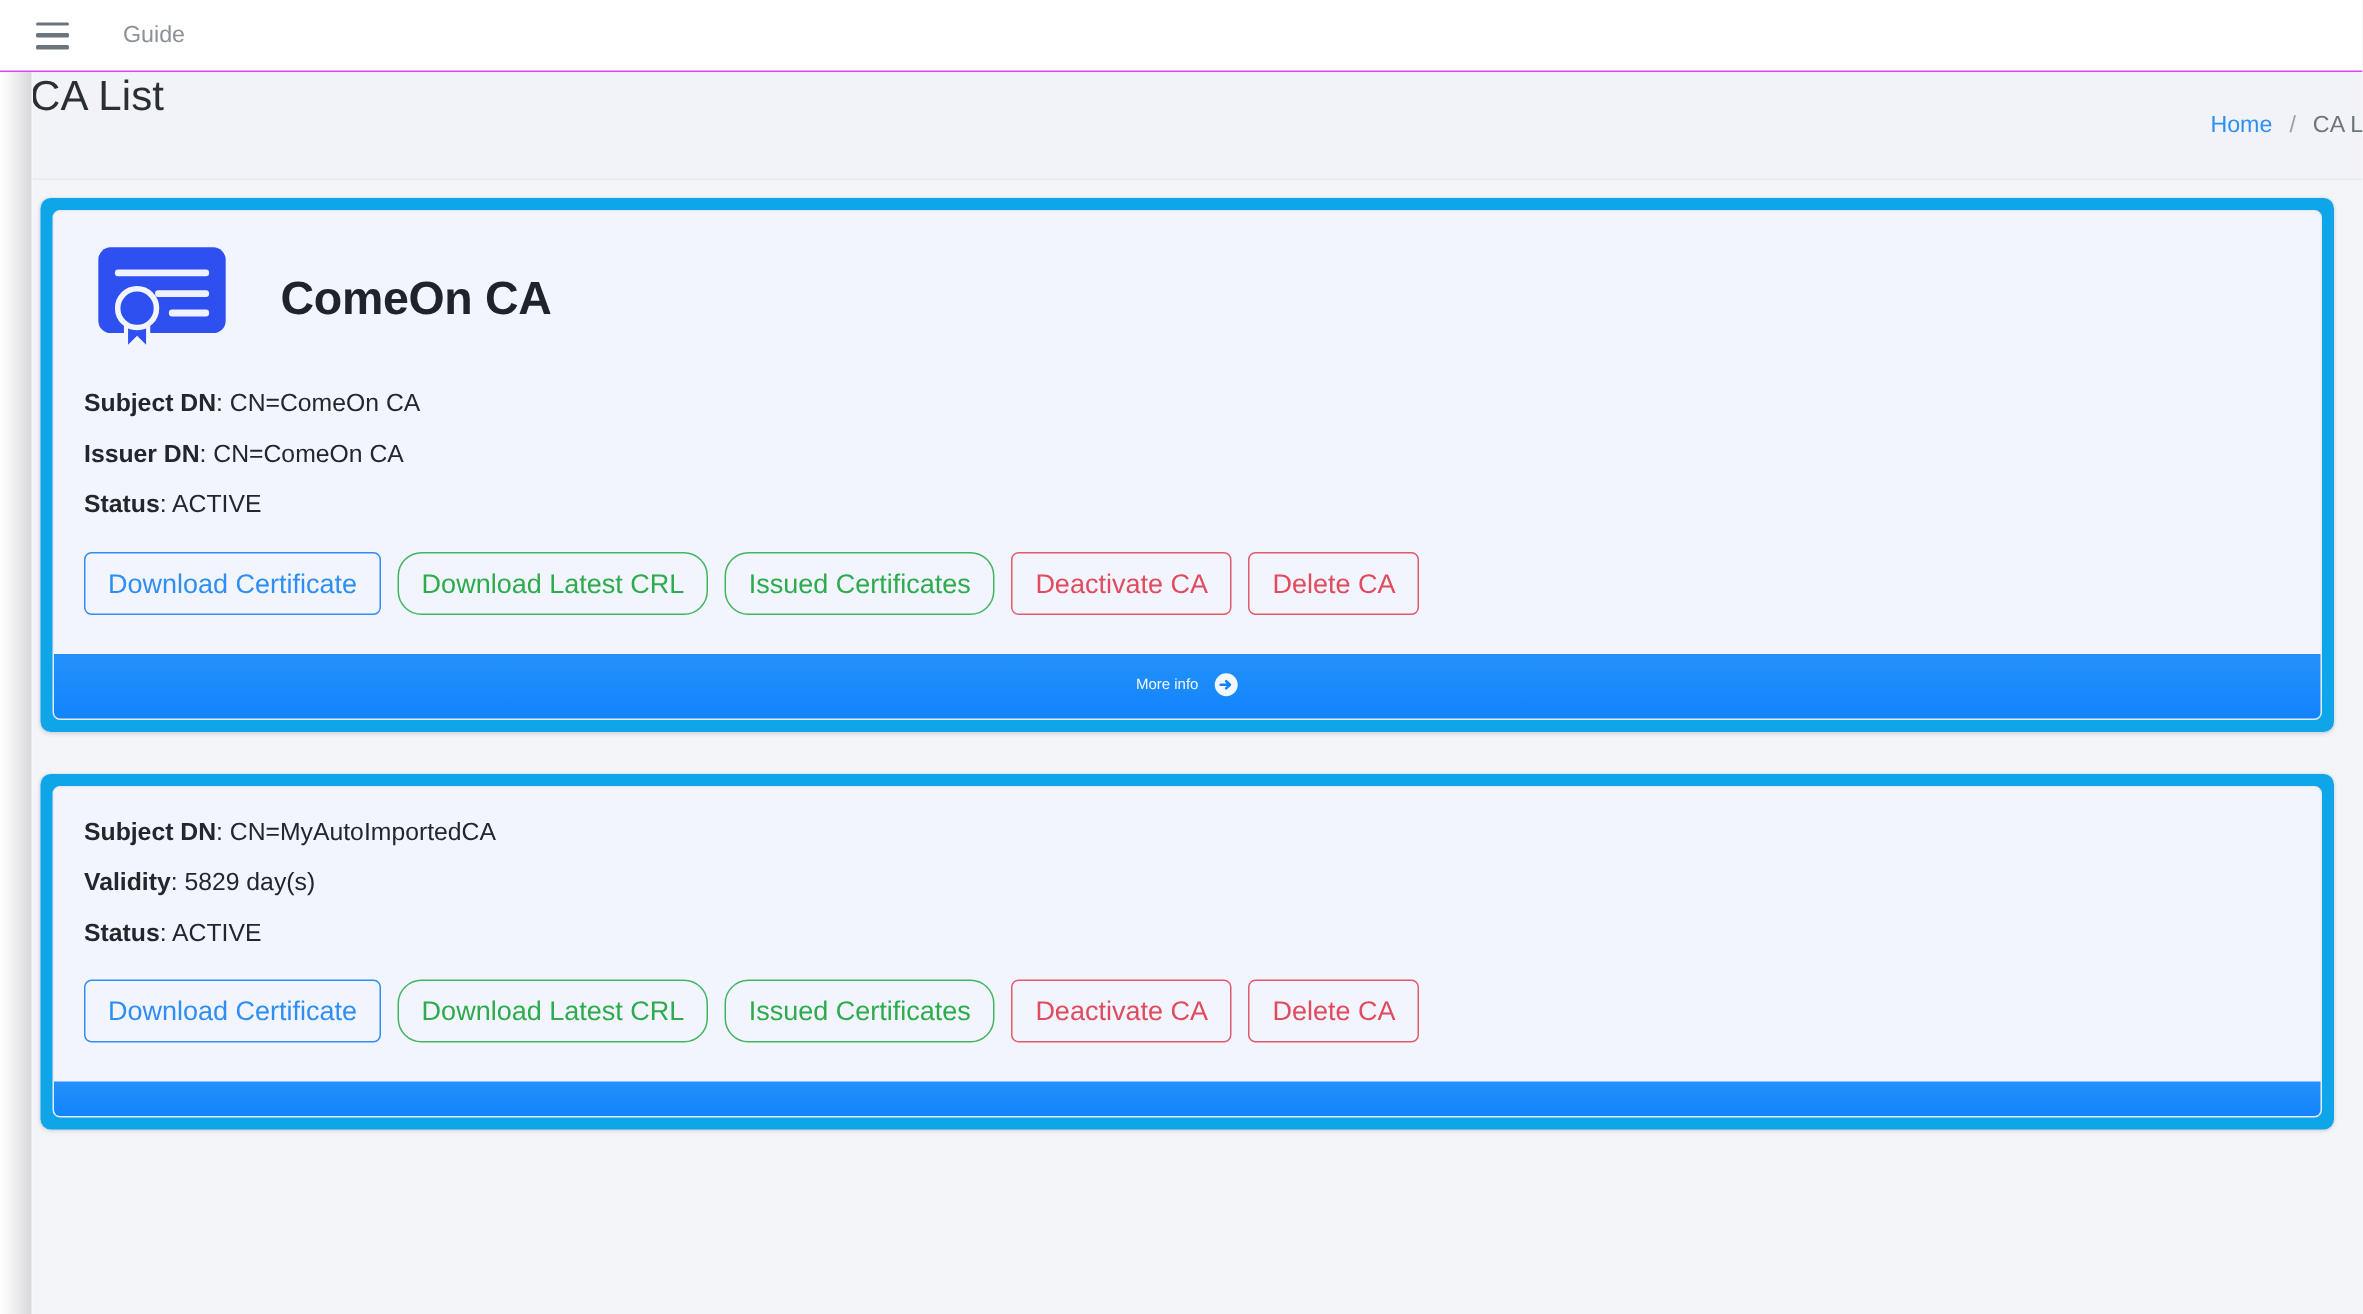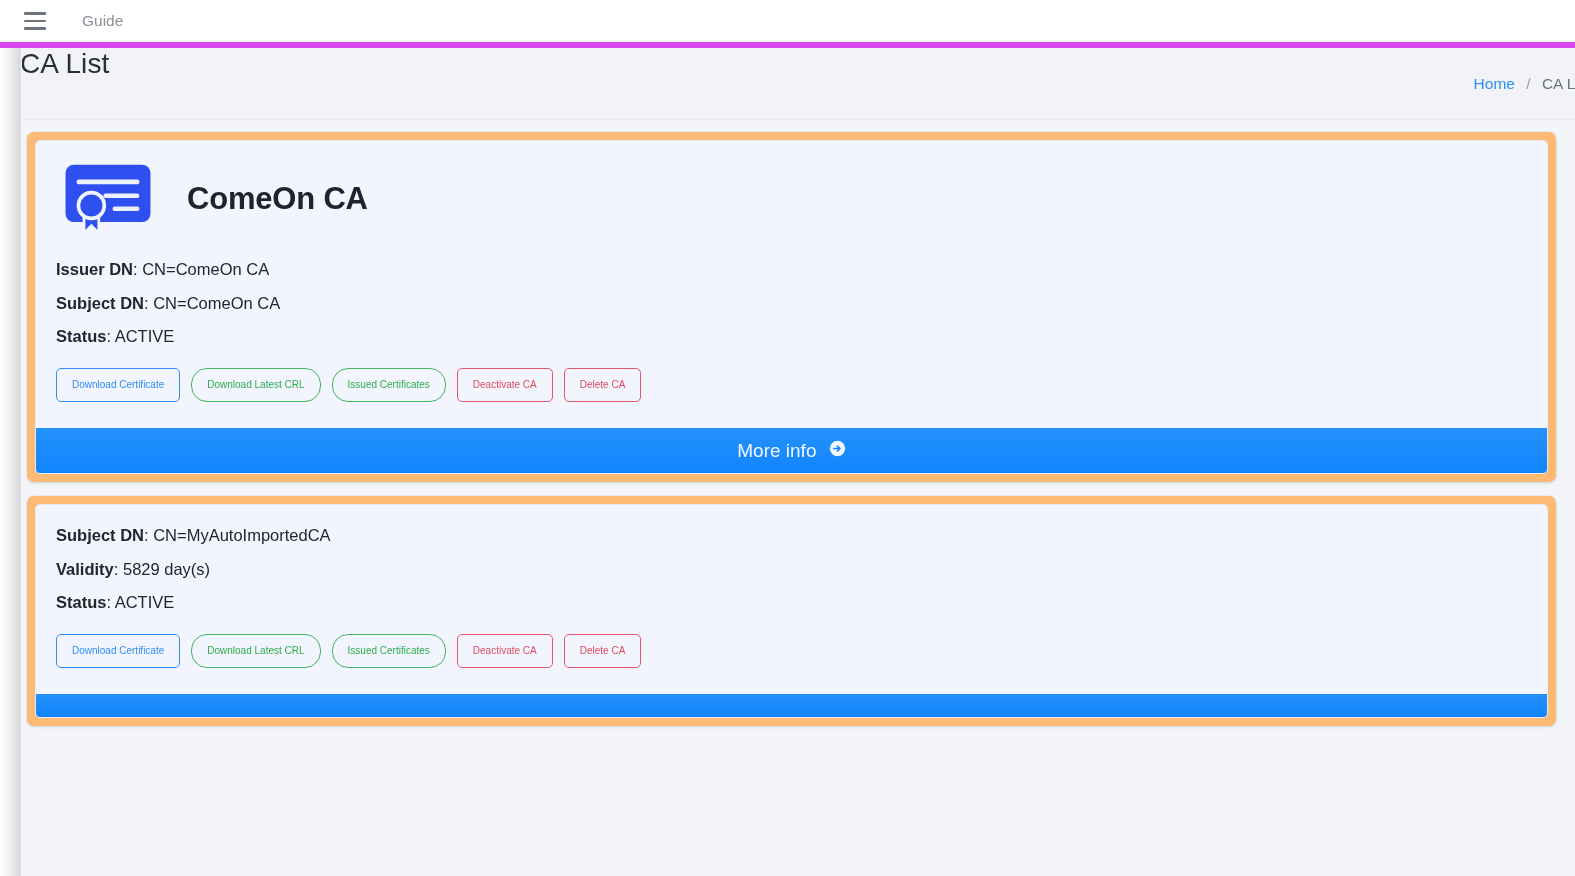--- a/index.html
+++ b/index.html
@@ -13,21 +13,21 @@
     background: #f4f5f9;
     font-family: "Liberation Sans", sans-serif;
     color: #212529;
   }
 
   
   .navbar {
     position: relative;
     height: 48px;
     background: #ffffff;
-    border-bottom: 6px solid #d946ef;
+    border-bottom: 1px solid #d946ef;
     display: flex;
     align-items: center;
     padding-left: 22px;
     z-index: 5;
   }
   .hamburger {
     width: 22px;
     height: 18px;
     display: flex;
     flex-direction: column;
@@ -103,25 +103,25 @@
 
   
   .content {
     position: relative;
     padding: 12px 19px 0 27px;
     height: calc(876px - 48px - 73px);
     overflow: hidden;
   }
 
   .ca-card {
-    background: #fdba74;
+    background: #0ea5e9;
     border-radius: 7px;
     box-shadow: 0 1px 3px rgba(40,45,60,.14), 0 0 0 1px rgba(40,45,60,.03);
     padding: 8px;
-    margin-bottom: 14px;
+    margin-bottom: 28px;
   }
   .ca-inner {
     background: #f2f5fd;
     border: 1px solid #e6eaf6;
     border-radius: 5px;
     padding: 22px 20px 0 20px;
   }
   .ca-head {
     display: flex;
     align-items: center;
@@ -148,39 +148,39 @@
   .ca-field .f-value { font-weight: 400; }
 
   .btn-row {
     display: flex;
     gap: 11px;
     padding-bottom: 26px;
     flex-wrap: nowrap;
   }
   .btn {
     font-family: "Liberation Sans", sans-serif;
-    font-size: 10px;
+    font-size: 18px;
     line-height: 1;
     padding: 11px 15px;
     background: transparent;
     border-radius: 5px;
     border: 1px solid;
     cursor: pointer;
     white-space: nowrap;
   }
   .btn-blue  { color: #2f8ef4; border-color: #2f8ef4; }
   .btn-green { color: #2eab4d; border-color: #43b55f; border-radius: 16px; }
   .btn-red   { color: #e04b5e; border-color: #e4596b; text-align: right; }
 
   .more-info {
     display: block;
     background: linear-gradient(to bottom, #2491fb 0%, #1184fd 100%);
     color: #f2f7ff;
     text-align: center;
-    font-size: 19px;
+    font-size: 10px;
     padding: 11px 0 12px;
     text-decoration: none;
     cursor: pointer;
     border-bottom-left-radius: 4px;
     border-bottom-right-radius: 4px;
     margin: 0 -20px;
   }
   .more-info .mi-label { vertical-align: middle; }
   .more-info .mi-arrow {
     display: inline-block;
@@ -226,24 +226,24 @@
           <rect x="57" y="47" width="29" height="5" rx="2.2" fill="#eef1ff"></rect>
           <path d="M26 54 L26 76 L34 68 L42 76 L42 54 Z" fill="#2e50f0" stroke="#f2f5fd" stroke-width="3"></path>
           <circle cx="34" cy="46" r="14" fill="#2e50f0" stroke="#f2f5fd" stroke-width="4"></circle>
           <circle cx="34" cy="46" r="8.5" fill="#2e50f0"></circle>
         </svg>
         <div class="ca-name">ComeOn CA</div>
       </div>
 
       <div class="ca-fields">
         <div class="ca-field">
+          <span class="f-label">Subject DN</span><span class="f-value">: CN=ComeOn CA</span>
+        </div>
+        <div class="ca-field">
           <span class="f-label">Issuer DN</span><span class="f-value">: CN=ComeOn CA</span>
-        </div>
-        <div class="ca-field">
-          <span class="f-label">Subject DN</span><span class="f-value">: CN=ComeOn CA</span>
         </div>
         <div class="ca-field">
           <span class="f-label">Status</span><span class="f-value">: ACTIVE</span>
         </div>
       </div>
 
       <div class="btn-row">
         <button class="btn btn-blue">Download Certificate</button>
         <button class="btn btn-green">Download Latest CRL</button>
         <button class="btn btn-green">Issued Certificates</button>

